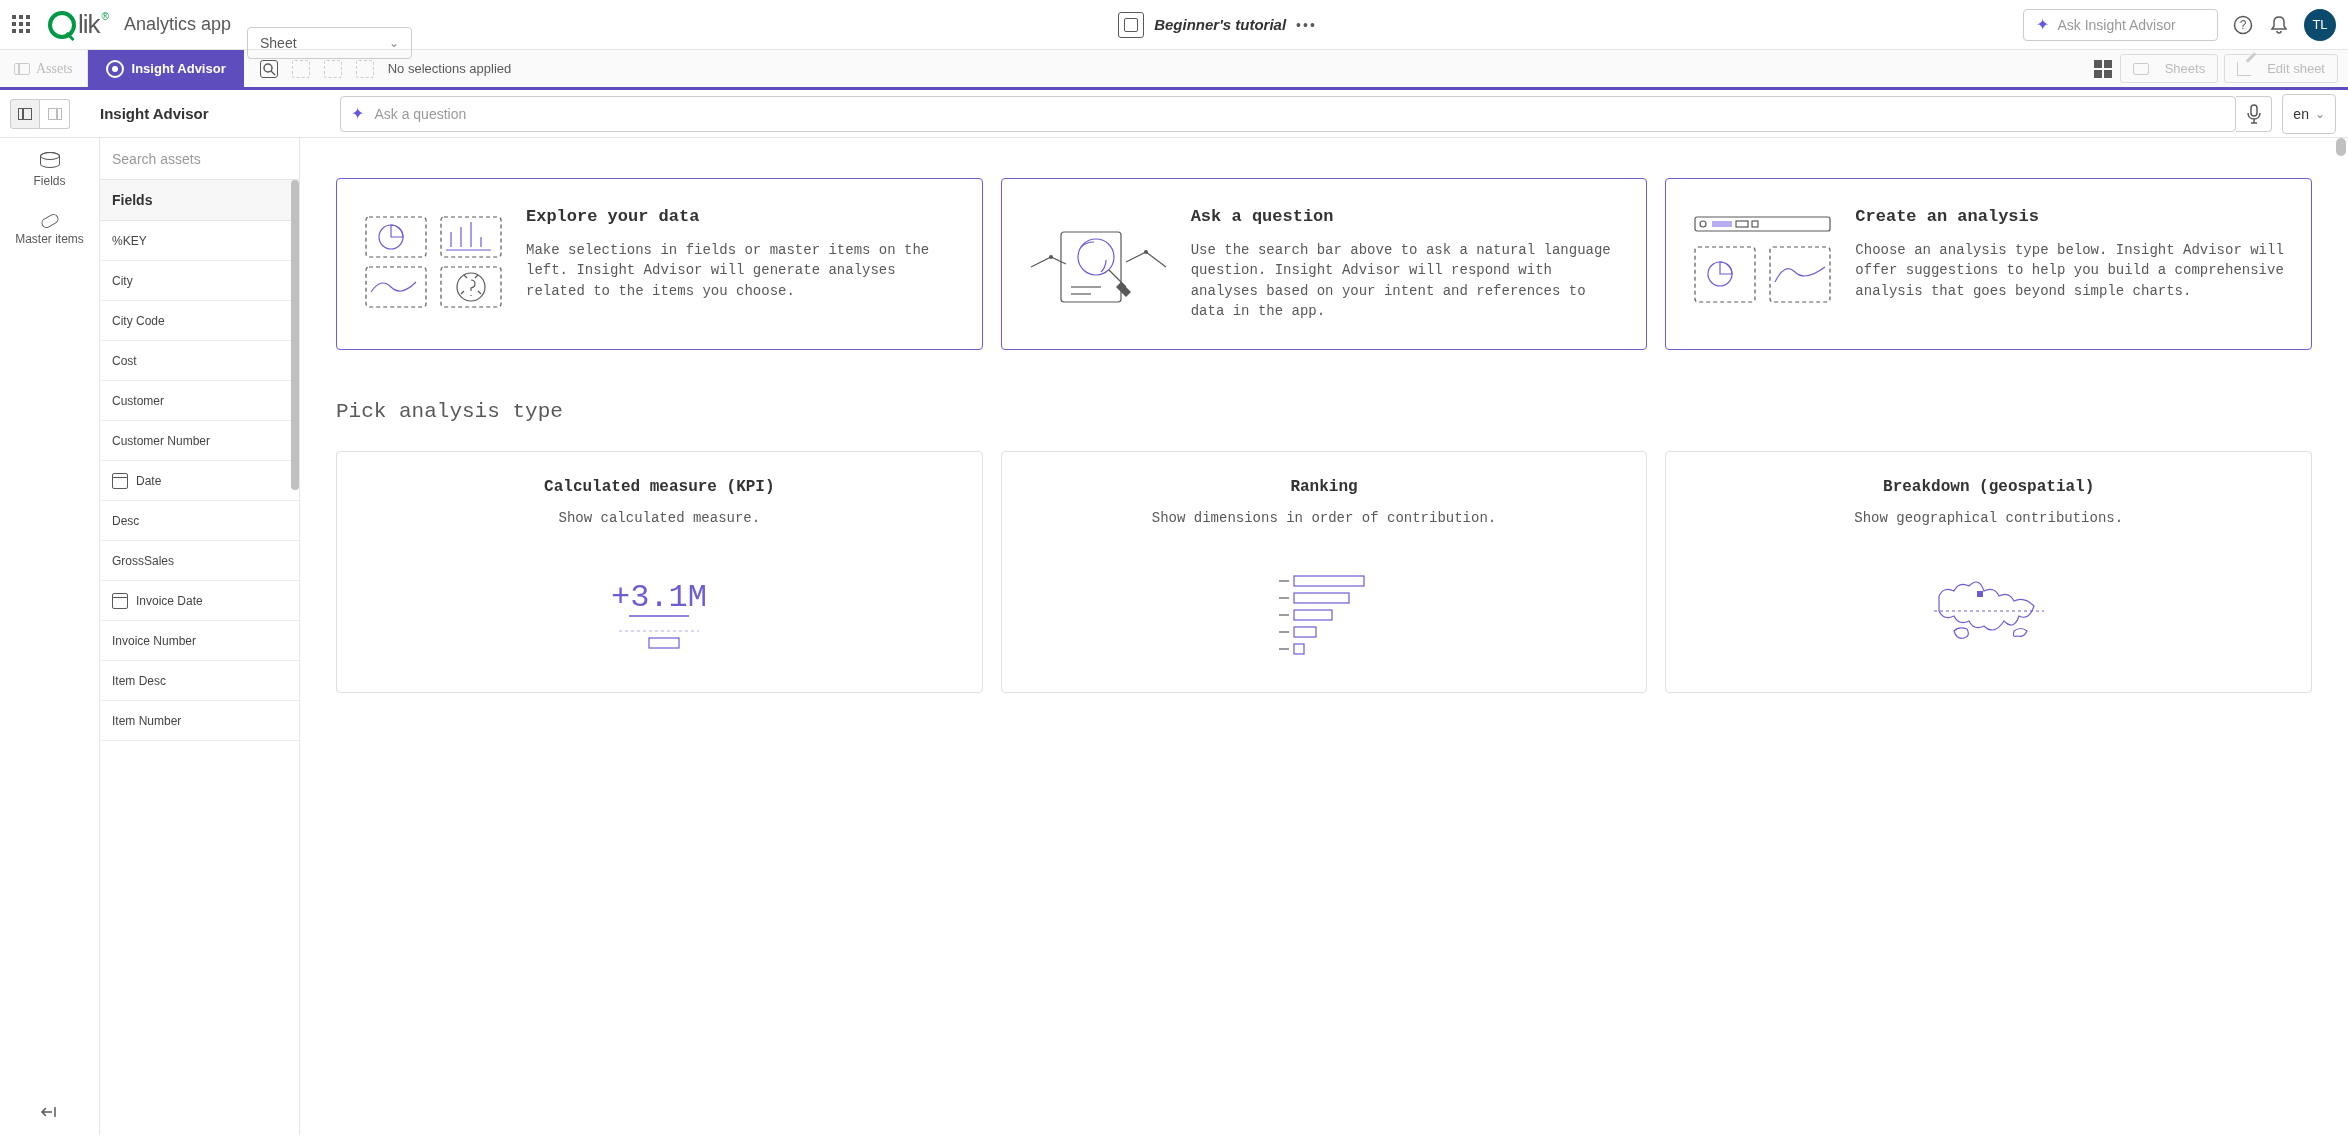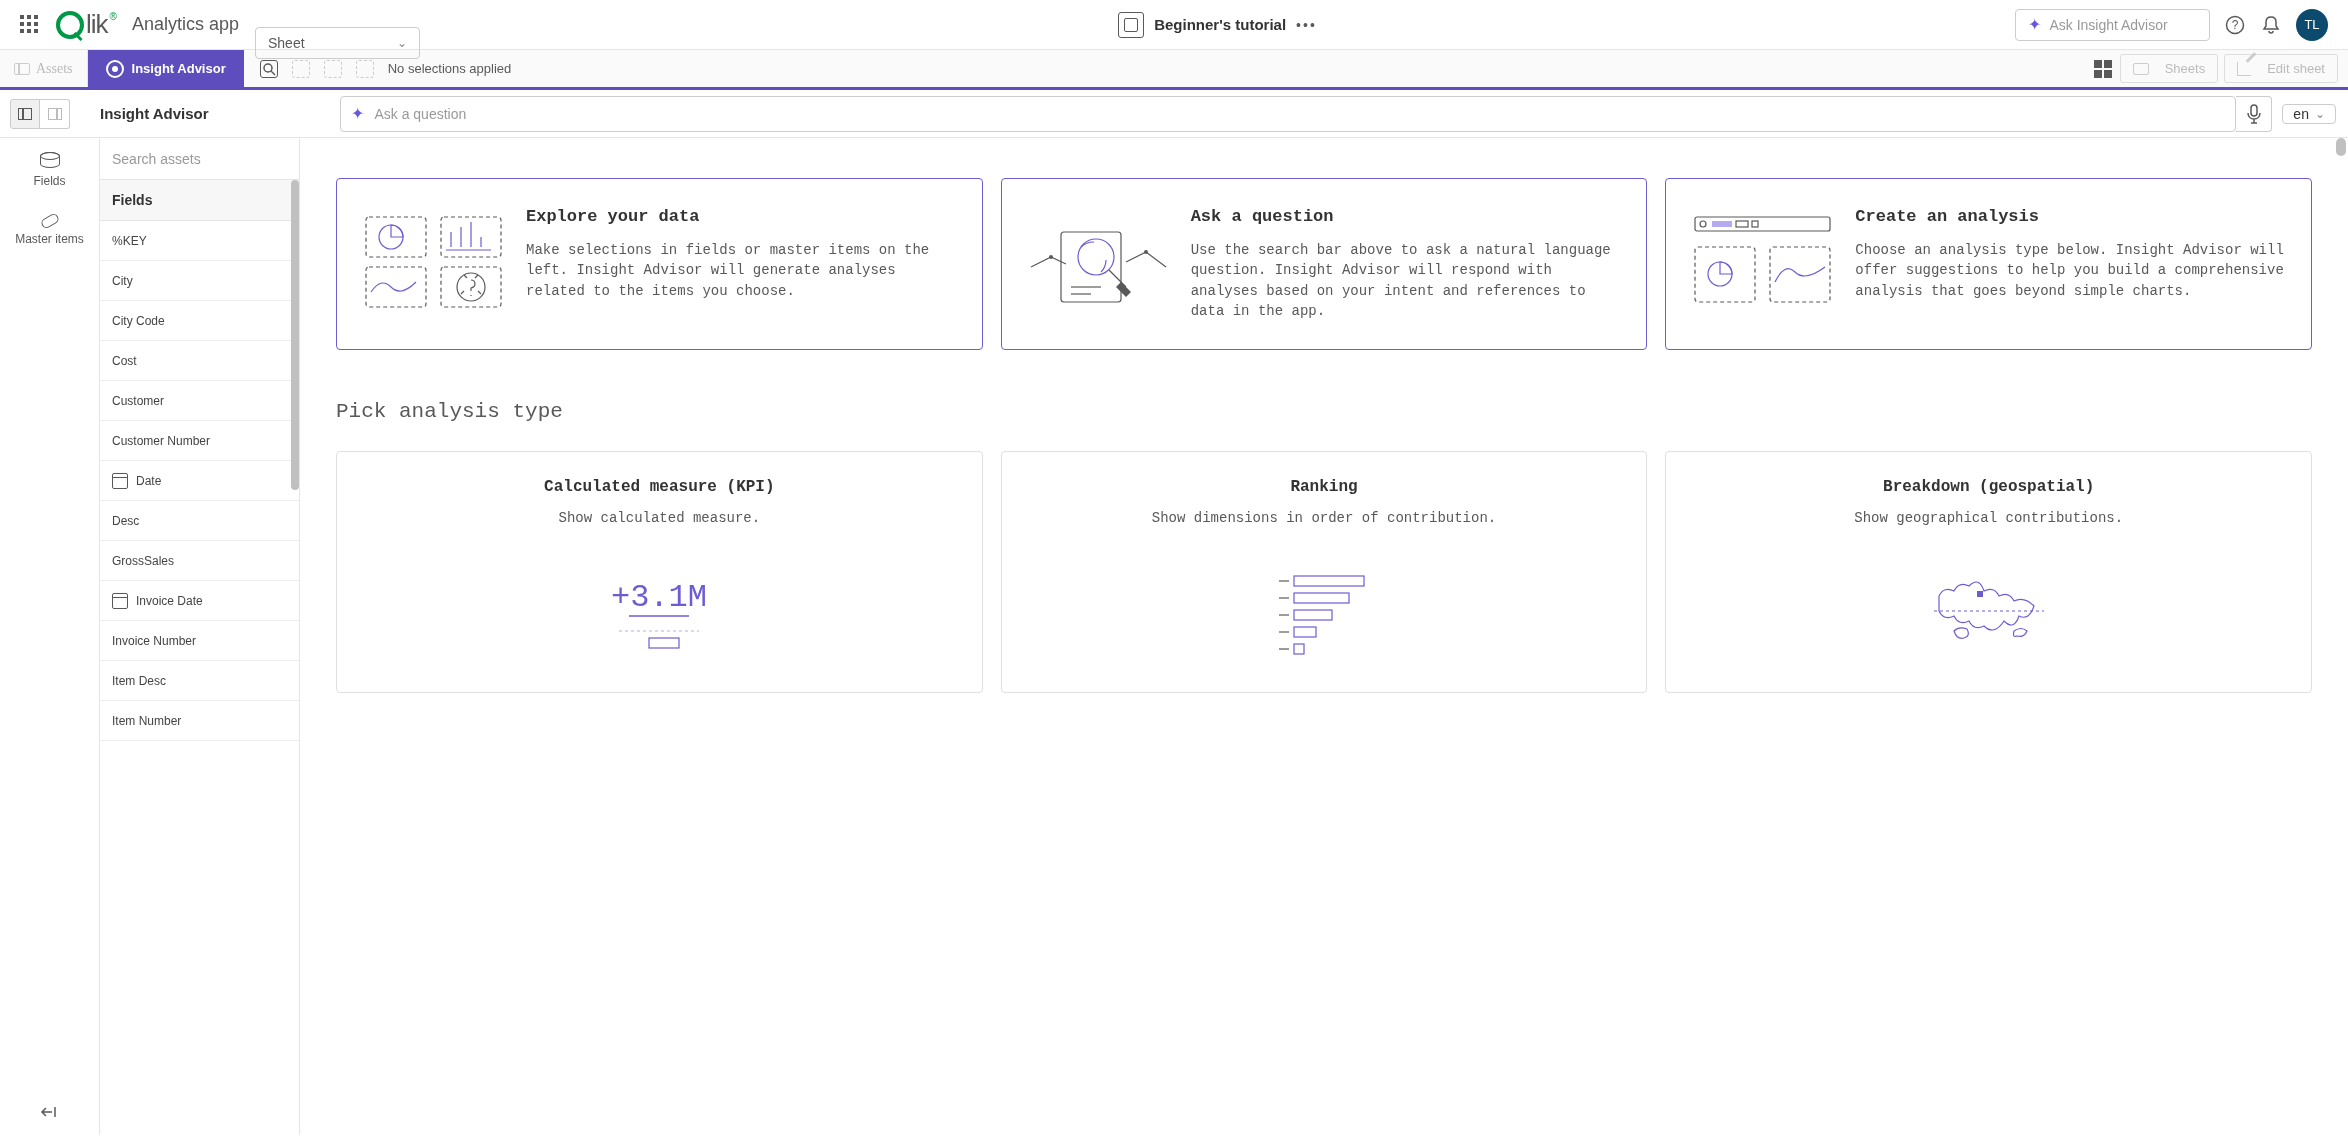--- a/index.html
+++ b/index.html
@@ -1,31 +1,31 @@
 <!DOCTYPE html>
 <html><head>
 <meta charset="utf-8">
 <style>
 * { box-sizing: border-box; margin: 0; padding: 0; }
 body { font-family: -apple-system, BlinkMacSystemFont, "Segoe UI", Arial, sans-serif; font-size: 14px; color: #333; background: #fff; overflow: hidden; }
 
 
-.topbar { height: 50px; border-bottom: 1px solid #e5e5e5; display: flex; align-items: center; padding: 0 20px; gap: 16px; }
+.topbar { height: 50px; border-bottom: 1px solid #e5e5e5; display: flex; align-items: center; padding: 0 12px; gap: 16px; }
 .waffle-icon { width: 20px; height: 20px; display: grid; grid-template-columns: repeat(3,4px); grid-template-rows: repeat(3,4px); gap: 3px; cursor: pointer; }
 .waffle-icon span { background: #595959; width: 4px; height: 4px; }
 .qlik-logo { font-size: 26px; font-weight: 400; color: #595959; letter-spacing: -1px; display: flex; align-items: center; gap: 2px; }
 .qlik-q { width: 28px; height: 28px; border: 4px solid #009845; border-radius: 50%; position: relative; display: inline-block; }
 .qlik-q::after { content: ''; position: absolute; bottom: -3px; right: -3px; width: 10px; height: 3px; background: #009845; transform: rotate(45deg); }
 .app-name { font-size: 18px; color: #595959; }
 .sheet-dropdown { border: 1px solid #ccc; border-radius: 4px; height: 32px; display: flex; align-items: center; padding: 0 12px; min-width: 165px; justify-content: space-between; cursor: pointer; color: #595959; margin-top: 36px; }
 .chevron-down { font-size: 12px; color: #888; }
 .center-title { flex: 1; display: flex; align-items: center; justify-content: center; gap: 10px; }
 .sheet-icon-box { width: 26px; height: 26px; border: 1.5px solid #595959; border-radius: 3px; display: flex; align-items: center; justify-content: center; }
 .sheet-icon-box::before { content: ''; width: 12px; height: 12px; border: 1.5px solid #595959; border-radius: 2px; }
-.tutorial-text { font-size: 15px; font-weight: 600; color: #333; }
+.tutorial-text { font-size: 15px; font-weight: 600; color: #333; font-style: italic; }
 .dots { color: #595959; letter-spacing: 2px; cursor: pointer; }
 .topbar-right { display: flex; align-items: center; gap: 14px; }
 .ask-insight-btn { border: 1px solid #ccc; border-radius: 4px; height: 32px; display: flex; align-items: center; gap: 8px; padding: 0 12px; min-width: 195px; color: #999; cursor: pointer; }
 .sparkle-icon { color: #6557e0; font-size: 16px; }
 .icon-btn { width: 22px; height: 22px; display: flex; align-items: center; justify-content: center; cursor: pointer; color: #595959; font-size: 18px; }
 .avatar { width: 32px; height: 32px; border-radius: 50%; background: #0c4a6e; color: #fff; display: flex; align-items: center; justify-content: center; font-size: 13px; font-weight: 500; }
 
 
 .toolbar { height: 40px; background: #fafafa; border-bottom: 3px solid #5e4ebd; display: flex; align-items: stretch; }
 .toolbar-left { display: flex; align-items: stretch; }
@@ -57,21 +57,21 @@
 .panel-icon-l { width: 14px; height: 12px; border: 1.5px solid #595959; position: relative; }
 .panel-icon-l::before { content:''; position:absolute; left:3px; top:0; bottom:0; width:1.5px; background:#595959; }
 .panel-icon-r { width: 14px; height: 12px; border: 1.5px solid #bbb; position: relative; }
 .panel-icon-r::before { content:''; position:absolute; right:3px; top:0; bottom:0; width:1.5px; background:#bbb; }
 .subheader-title { font-size: 15px; font-weight: 600; margin-left: 20px; margin-right: 40px; width: 200px; }
 .search-wrapper { flex: 1; display: flex; align-items: center; gap: 10px; padding-right: 12px; }
 .search-box { flex: 1; height: 36px; border: 1px solid #ccc; border-radius: 4px; display: flex; align-items: center; padding: 0 10px; gap: 10px; }
 .search-box input { flex: 1; border: none; outline: none; font-size: 14px; color: #333; }
 .search-box input::placeholder { color: #999; }
 .mic-box { width: 36px; height: 36px; border: 1px solid #ccc; border-left: none; border-radius: 0 4px 4px 0; margin-left: -10px; display: flex; align-items: center; justify-content: center; font-size: 18px; color: #595959; cursor: pointer; }
-.lang-box { height: 20px; border: 1px solid #ccc; border-radius: 4px; display: flex; align-items: center; padding: 0 10px; gap: 6px; cursor: pointer; }
+.lang-box { height: 40px; border: 1px solid #ccc; border-radius: 4px; display: flex; align-items: center; padding: 0 10px; gap: 6px; cursor: pointer; }
 
 
 .main { display: flex; height: calc(100vh - 141px); }
 .left-rail { width: 100px; border-right: 1px solid #e5e5e5; display: flex; flex-direction: column; }
 .rail-item { display: flex; flex-direction: column; align-items: center; justify-content: center; gap: 6px; padding: 14px 0; cursor: pointer; font-size: 12px; color: #595959; }
 .rail-item.active { background: #fff; }
 .db-icon { width: 20px; height: 16px; border: 1.5px solid #595959; border-radius: 50% / 25%; position: relative; }
 .db-icon::before { content:''; position:absolute; top:-1px; left:-1px; right:-1px; height:6px; border:1.5px solid #595959; border-radius: 50%; }
 .link-icon { width: 18px; height: 10px; border: 1.5px solid #595959; border-radius: 10px; transform: rotate(-30deg); }
 

